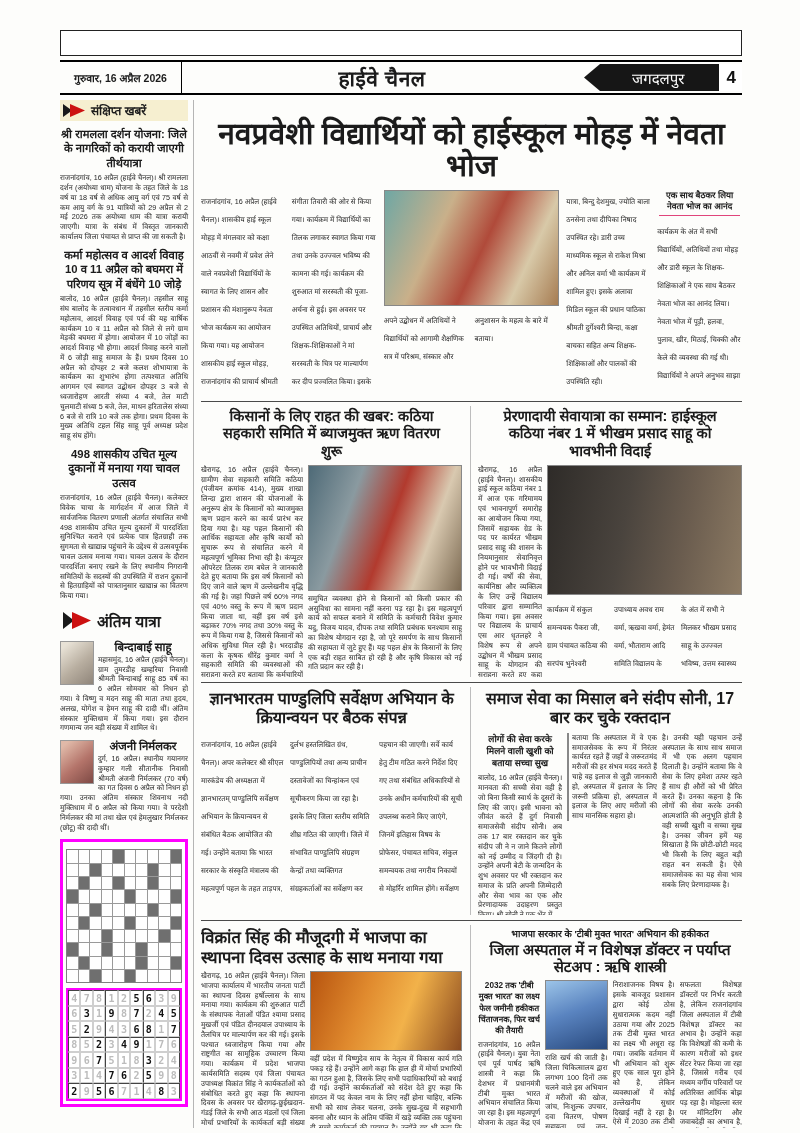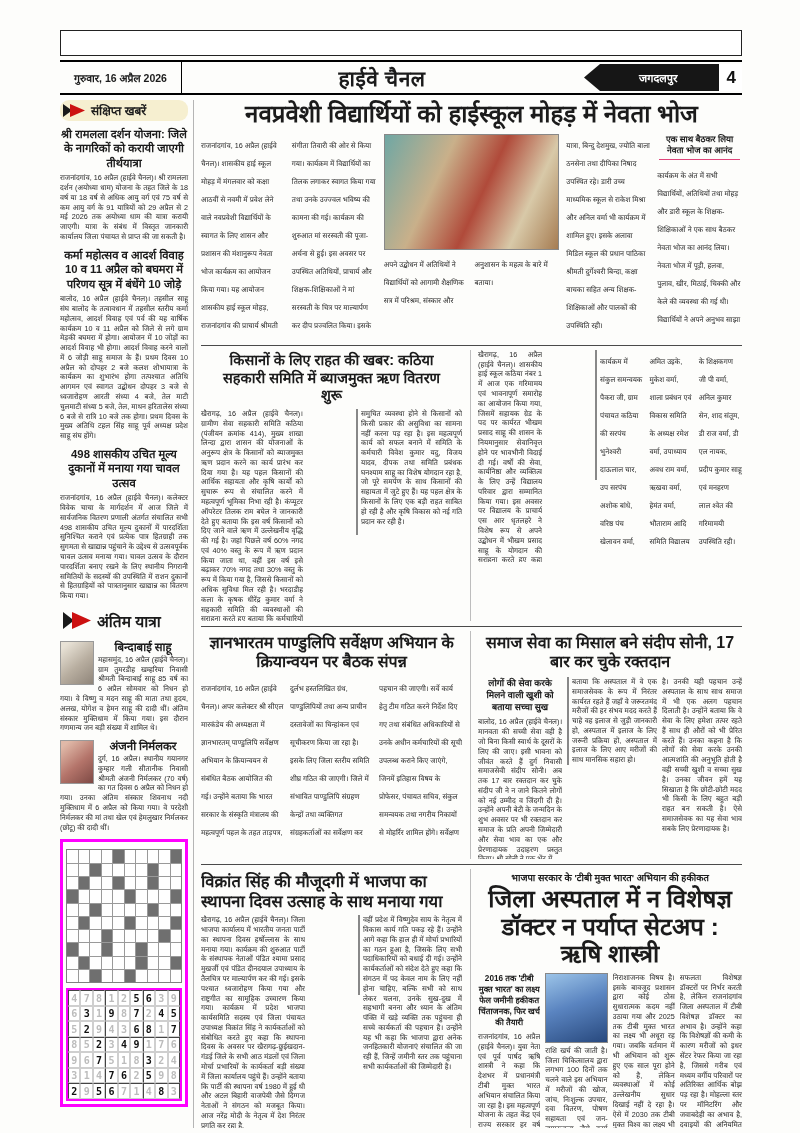--- a/index.html
+++ b/index.html
@@ -4,27 +4,27 @@
 <style>
   * { margin:0; padding:0; box-sizing:border-box; }
   body { background:#e8e8e8; font-family:"Liberation Sans", sans-serif; }
   .page { width:800px; height:1133px; background:#fdfdfb; margin:0 auto; padding:30px 58px 16px 60px; overflow:hidden; color:#1b1b1b; position:relative; }
   .topbox { height:26px; border:1px solid #222; margin-bottom:4px; background:#fff; }
   .masthead { display:flex; align-items:stretch; border-top:2px solid #000; border-bottom:2.5px solid #000; height:35px; }
   .mh-date { width:122px; border-right:1.5px solid #000; display:flex; align-items:center; justify-content:center; font-weight:800; font-size:10.5px; }
   .mh-title { flex:1; display:flex; align-items:center; justify-content:center; font-size:21px; font-weight:800; letter-spacing:.5px; }
   .mh-right { width:160px; display:flex; align-items:center; justify-content:flex-end; }
   .mh-flag { background:#161616; color:#fff; clip-path:polygon(16px 0,100% 0,100% 100%,16px 100%,0 50%); display:flex; align-items:stretch; height:27px; width:158px; }
-  .mh-city { flex:1; display:flex; align-items:center; justify-content:center; font-size:11px; font-weight:700; padding-left:14px; }
+  .mh-city { flex:1; display:flex; align-items:center; justify-content:center; font-size:15px; font-weight:400; padding-left:14px; }
   .mh-num { background:#fff; color:#111; font-weight:800; font-size:17px; padding:0 6px; display:flex; align-items:center; border-left:2px solid #fff; }
   .content { display:flex; gap:7px; margin-top:5px; height:1028px; overflow:hidden; }
 
   
   .sidebar { width:134px; flex:none; border-right:1px solid #b5b5b5; padding-right:5px; }
-  .sec-head { display:flex; align-items:center; gap:4px; padding:2px 3px;border-radius:9px; }
+  .sec-head { display:flex; align-items:center; gap:4px; padding:2px 3px; }
   .sec-head.briefs { background:#f6efd0; }
   .sec-head .label { font-weight:800; font-size:12px; }
   .sec-head.obit .label { font-size:15.5px; }
   .chev { flex:none; }
   .brief-head { font-size:11.3px; font-weight:800; text-align:center; line-height:1.28; margin:6px 1px 3px; }
   .body { font-size:7.2px; line-height:1.36; text-align:justify; color:#262626; }
   .obit { overflow:hidden; margin:4px 0 5px; }
   .obit-photo { float:left; width:34px; height:44px; margin:2px 4px 1px 0; border:1px solid #999; }
   .obit-photo.p1 { background:linear-gradient(140deg,#e8e2d6 10%,#b8aea0 55%,#8f癸857a 100%); background:linear-gradient(140deg,#e8e2d6 10%,#b8aea0 55%,#8f857a 100%); }
   .obit-photo.p2 { background:linear-gradient(140deg,#e0b9a8 10%,#b4746a 55%,#7e4a45 100%); }
@@ -36,42 +36,42 @@
   .cw-cell { background:#fff; height:12.3px; }
   .cw-cell.dark { background:#6f6f6f; }
   .su { margin-top:5px; border:2px solid #ff00ff; display:grid; grid-template-columns:repeat(9,1fr); background:#fff; }
   .su-cell { height:15.5px; display:flex; align-items:center; justify-content:center; font-size:10px; font-weight:700; color:#bcbcbc; border:0.5px solid #cfcfcf; font-family:"DejaVu Sans Mono", monospace; }
   .su-cell.given { color:#101010; }
   .su-cell.bl { border-left:1.6px solid #444; } .su-cell.bt { border-top:1.6px solid #444; }
   .su-cell.br { border-right:1.6px solid #444; }
 
   
   .mainc { flex:1; display:flex; flex-direction:column; overflow:hidden; }
-  .main-head { font-size:24px; font-weight:800; text-align:center; line-height:1.08; margin:1px 0 7px; }
+  .main-head { font-size:30px; font-weight:800; text-align:center; line-height:1.08; margin:18px 0 7px; }
   .cols2 { column-count:2; column-gap:6px; height:100%; }
   .cols3 { column-count:3; column-gap:6px; height:100%; }
   .a1-body { display:flex; gap:7px; height:206px; overflow:hidden; }
   .a1-block { width:33.3%; overflow:hidden; }
   .a1-mid { width:33.3%; display:flex; flex-direction:column; gap:3px; overflow:hidden; }
   .a1-mid .under { flex:1; overflow:hidden; }
   .photo { border:1px solid #888; flex:none; }
   .photo-a1 { height:116px; background:linear-gradient(115deg,#6fa7a4 0%,#c9b08a 32%,#b04a3a 55%,#d8c9a8 78%,#a67c52 100%); }
   .subhead { font-weight:800; font-size:8.6px; text-align:center; line-height:1.3; margin:4px 2px; padding-bottom:3px; border-bottom:1.5px solid #e0457b; break-inside:avoid; }
   .rule { border-top:1px solid #4a4a4a; margin:5px 0 4px; }
   .row { display:flex; gap:8px; }
   .artL { width:49%; overflow:hidden; }
   .artR { width:51%; border-left:1px solid #bdbdbd; padding-left:7px; overflow:hidden; }
   .h-b { font-size:14.5px; font-weight:800; text-align:center; line-height:1.22; margin:2px 12px 4px; }
   .h-c { font-size:16px; font-weight:800; text-align:center; line-height:1.22; margin:2px 0 5px; }
   .h-d { font-size:16.5px; font-weight:800; line-height:1.22; margin:2px 0 4px; }
-  .h-e { font-size:24px; font-weight:800; text-align:center; line-height:1.15; margin:1px 0 5px; }
+  .h-e { font-size:15px; font-weight:800; text-align:center; line-height:1.15; margin:1px 0 5px; }
   .kicker { font-size:9.5px; font-weight:800; text-align:center; margin-top:2px; }
   .a2-body { display:flex; gap:5px; height:212px; overflow:hidden; }
   .a2-col { width:102px; flex:none; overflow:hidden; }
-  .stack { flex:1; display:flex; flex-direction:row; gap:3px; overflow:hidden;margin-left:48px; }
+  .stack { flex:1; display:flex; flex-direction:column; gap:3px; overflow:hidden; }
   .photo-a2 { height:126px; background:linear-gradient(110deg,#4e6a77 0%,#8a9aa0 28%,#b23a2e 52%,#d9c9b0 75%,#7c6a52 100%); }
   .a3-body { display:flex; gap:5px; height:212px; overflow:hidden; }
   .a3-col { width:64px; flex:none; overflow:hidden; }
   .photo-a3 { height:130px; background:linear-gradient(100deg,#2e2b28 0%,#4a443e 40%,#6b5d4f 70%,#8c7a63 100%); }
   .a4-body { height:176px; overflow:hidden; }
   .a5-body { display:flex; gap:5px; height:182px; overflow:hidden; }
   .a5-c1 { width:84px; flex:none; overflow:hidden; }
   .a5-c2 { flex:1; display:flex; flex-direction:row; gap:3px; overflow:hidden; }
   .a5-c3 { width:80px; flex:none; overflow:hidden; }
   .a5-sub { font-weight:800; font-size:9px; text-align:center; line-height:1.35; margin-bottom:4px; }
@@ -346,20 +346,21 @@
           <h2 class="h-b">किसानों के लिए राहत की खबर: कठिया सहकारी समिति में ब्याजमुक्त ऋण वितरण शुरू</h2>
           <div class="a2-body">
             <div class="a2-col body">खैरागढ़, 16 अप्रैल (हाईवे चैनल)। ग्रामीण सेवा सहकारी समिति कठिया (पंजीयन क्रमांक 414), मुख्य शाखा लिन्दा द्वारा शासन की योजनाओं के अनुरूप क्षेत्र के किसानों को ब्याजमुक्त ऋण प्रदान करने का कार्य प्रारंभ कर दिया गया है। यह पहल किसानों की आर्थिक सहायता और कृषि कार्यों को सुचारू रूप से संचालित करने में महत्वपूर्ण भूमिका निभा रही है। कंप्यूटर ऑपरेटर तिलक राम बघेल ने जानकारी देते हुए बताया कि इस वर्ष किसानों को दिए जाने वाले ऋण में उल्लेखनीय वृद्धि की गई है। जहां पिछले वर्ष 60% नगद एवं 40% वस्तु के रूप में ऋण प्रदान किया जाता था, वहीं इस वर्ष इसे बढ़ाकर 70% नगद तथा 30% वस्तु के रूप में किया गया है, जिससे किसानों को अधिक सुविधा मिल रही है। भरदाडीह कला के कृषक धीरेंद्र कुमार वर्मा ने सहकारी समिति की व्यवस्थाओं की सराहना करते हुए बताया कि कर्मचारियों द्वारा पूर्ण सहयोग दिया जा रहा है। साथ ही बैठने, पेयजल आदि की</div>
             <div class="stack">
               <div class="photo photo-a2"></div>
               <div class="body">समुचित व्यवस्था होने से किसानों को किसी प्रकार की असुविधा का सामना नहीं करना पड़ रहा है। इस महत्वपूर्ण कार्य को सफल बनाने में समिति के कर्मचारी विवेश कुमार यदु, विजय यादव, दीपक तथा समिति प्रबंधक घनश्याम साहू का विशेष योगदान रहा है, जो पूरे समर्पण के साथ किसानों की सहायता में जुटे हुए हैं। यह पहल क्षेत्र के किसानों के लिए एक बड़ी राहत साबित हो रही है और कृषि विकास को नई गति प्रदान कर रही है।</div>
             </div>
           </div>
         </article>
         <article class="artR">
+          <h2 class="h-b">प्रेरणादायी सेवायात्रा का सम्मान: हाईस्कूल कठिया नंबर 1 में भीखम प्रसाद साहू को भावभीनी विदाई</h2>
           <div class="a3-body">
             <div class="a3-col body">खैरागढ़, 16 अप्रैल (हाईवे चैनल)। शासकीय हाई स्कूल कठिया नंबर 1 में आज एक गरिमामय एवं भावनापूर्ण समारोह का आयोजन किया गया, जिसमें सहायक ग्रेड के पद पर कार्यरत भीखम प्रसाद साहू की शासन के नियमानुसार सेवानिवृत्त होने पर भावभीनी विदाई दी गई। वर्षों की सेवा, कार्यनिष्ठा और व्यक्तित्व के लिए उन्हें विद्यालय परिवार द्वारा सम्मानित किया गया। इस अवसर पर विद्यालय के प्राचार्य एस आर धृतलहरे ने विशेष रूप से अपने उद्बोधन में भीखम प्रसाद साहू के योगदान की सराहना करते हुए कहा कि उनकी कार्यशैली, अनुशासन और सहयोगात्मक व्यवहार सभी के लिए प्रेरणा रहेगी। उन्होंने उनके स्वस्थ एवं सुखमय भविष्य की कामना की।</div>
             <div class="stack">
               <div class="photo photo-a3"></div>
               <div class="cols3" style="flex:1;overflow:hidden;">
                 <span class="body">कार्यक्रम में संकुल समन्वयक पैकरा जी, ग्राम पंचायत कठिया की सरपंच भुनेश्वरी दाऊलाल चार, उप सरपंच अशोक बांधे, वरिष्ठ पंच खेलावन वर्मा, अमित उइके, मुकेश वर्मा, शाला प्रबंधन एवं विकास समिति के अध्यक्ष रमेश वर्मा, उपाध्याय अवध राम वर्मा, ऋखवा वर्मा, हेमंत वर्मा, भौताराम आदि समिति विद्यालय के शिक्षकगण जी पी वर्मा, अनिल कुमार सेन, शाद संतूम, डी राज वर्मा, डी एल नायक, प्रदीप कुमार साहू एवं मनहरण लाल श्वेत की गरिमामयी उपस्थिति रही। समारोह के अंत में सभी ने मिलकर भीखम प्रसाद साहू के उज्ज्वल भविष्य, उत्तम स्वास्थ्य एवं दीर्घायु जीवन की कामना की तथा उन्हें स्मृति-चिह्न भेंट कर सम्मानित किया गया। उक्त जानकारी शासकीय पूर्व माध्यमिक शाला छुरिया के प्रधान पाठक धीरेंद्र कुमार वर्मा द्वारा दी गई।</span>
               </div>
             </div>
           </div>
         </article>
@@ -401,21 +402,21 @@
               <div class="photo photo-a6"></div>
               <div class="body">वहीं प्रदेश में विष्णुदेव साय के नेतृत्व में विकास कार्य गति पकड़ रहे हैं। उन्होंने आगे कहा कि हाल ही में मोर्चा प्रभारियों का गठन हुआ है, जिसके लिए सभी पदाधिकारियों को बधाई दी गई। उन्होंने कार्यकर्ताओं को संदेश देते हुए कहा कि संगठन में पद केवल नाम के लिए नहीं होना चाहिए, बल्कि सभी को साथ लेकर चलना, उनके सुख-दुख में सहभागी बनना और ध्यान के अंतिम पंक्ति में खड़े व्यक्ति तक पहुंचना ही सच्चे कार्यकर्ता की पहचान है। उन्होंने यह भी कहा कि भाजपा द्वारा अनेक जनहितकारी योजनाएं संचालित की जा रही हैं, जिन्हें जमीनी स्तर तक पहुंचाना सभी कार्यकर्ताओं की जिम्मेदारी है।</div>
             </div>
           </div>
         </article>
         <article class="artR">
           <div class="kicker">भाजपा सरकार के 'टीबी मुक्त भारत' अभियान की हकीकत</div>
           <h2 class="h-e">जिला अस्पताल में न विशेषज्ञ डॉक्टर न पर्याप्त सेटअप : ऋषि शास्त्री</h2>
           <div class="a7-body">
             <div class="a7-col">
-              <div class="a7-sub">2016 तक 'टीबी मुक्त भारत' का लक्ष्य फेल जमीनी हकीकत चिंताजनक, फिर खर्च की तैयारी</div>
+              <div class="a7-sub">2032 तक 'टीबी मुक्त भारत' का लक्ष्य फेल जमीनी हकीकत चिंताजनक, फिर खर्च की तैयारी</div>
               <div class="body">राजनांदगांव, 16 अप्रैल (हाईवे चैनल)। युवा नेता एवं पूर्व पार्षद ऋषि शास्त्री ने कहा कि देशभर में प्रधानमंत्री टीबी मुक्त भारत अभियान संचालित किया जा रहा है। इस महत्वपूर्ण योजना के तहत केंद्र एवं राज्य सरकार हर वर्ष करोड़ों रुपये खर्च कर रही है, ताकि टीबी जैसी गंभीर बीमारी पर नियंत्रण पाया जा सके, लेकिन जमीनी हकीकत इससे बिल्कुल विपरीत नजर आ रही है।</div>
             </div>
             <div class="a7-col">
               <div class="photo photo-a7"></div>
               <div class="body">राशि खर्च की जाती है। जिला चिकित्सालय द्वारा लगभग 100 दिनों तक चलने वाले इस अभियान में मरीजों की खोज, जांच, निःशुल्क उपचार, दवा वितरण, पोषण सहायता एवं जन-जागरूकता जैसे कार्य किए जाते हैं, इसके बावजूद अपेक्षित परिणाम सामने नहीं आ रहे हैं। करोड़ों रुपये खर्च होने के बावजूद स्वास्थ्य सेवाओं की बदहाल स्थिति सरकार की नाकामी को उजागर करती है।</div>
             </div>
             <div class="a7-col body">निराशाजनक विषय है। इसके बावजूद प्रशासन द्वारा कोई ठोस सुधारात्मक कदम नहीं उठाया गया और 2025 तक टीबी मुक्त भारत का लक्ष्य भी अधूरा रह गया। जबकि वर्तमान में भी अभियान को शुरू हुए एक साल पूरा होने को है, लेकिन व्यवस्थाओं में कोई उल्लेखनीय सुधार दिखाई नहीं दे रहा है। ऐसे में 2030 तक टीबी मुक्त विश्व का लक्ष्य भी सवालों के घेरे में है। श्री शास्त्री ने कहा कि इस अभियान की</div>
             <div class="a7-col body">सफलता विशेषज्ञ डॉक्टरों पर निर्भर करती है, लेकिन राजनांदगांव जिला अस्पताल में टीबी विशेषज्ञ डॉक्टर का अभाव है। उन्होंने कहा कि विशेषज्ञों की कमी के कारण मरीजों को इधर सेंटर रेफर किया जा रहा है, जिससे गरीब एवं मध्यम वर्गीय परिवारों पर अतिरिक्त आर्थिक बोझ पड़ रहा है। मोहल्ला स्तर पर मॉनिटरिंग और जवाबदेही का अभाव है, दवाइयों की अनियमित आपूर्ति एवं जांच सुविधाओं की कमी के कारण यह अभियान कमजोर पड़ रहा है।</div>
           </div>
         </article>

